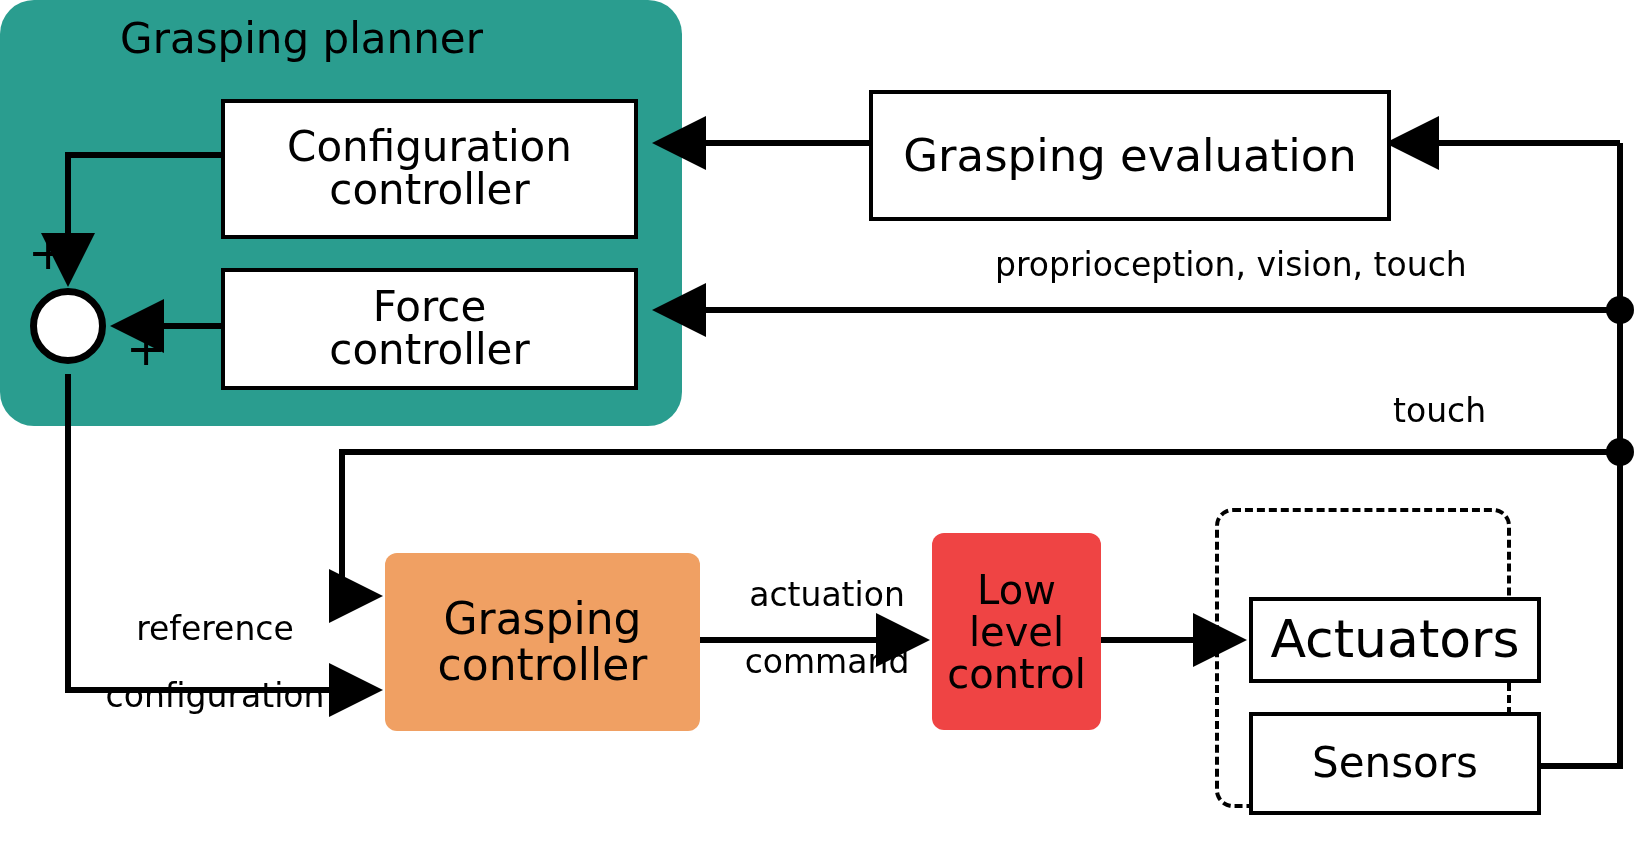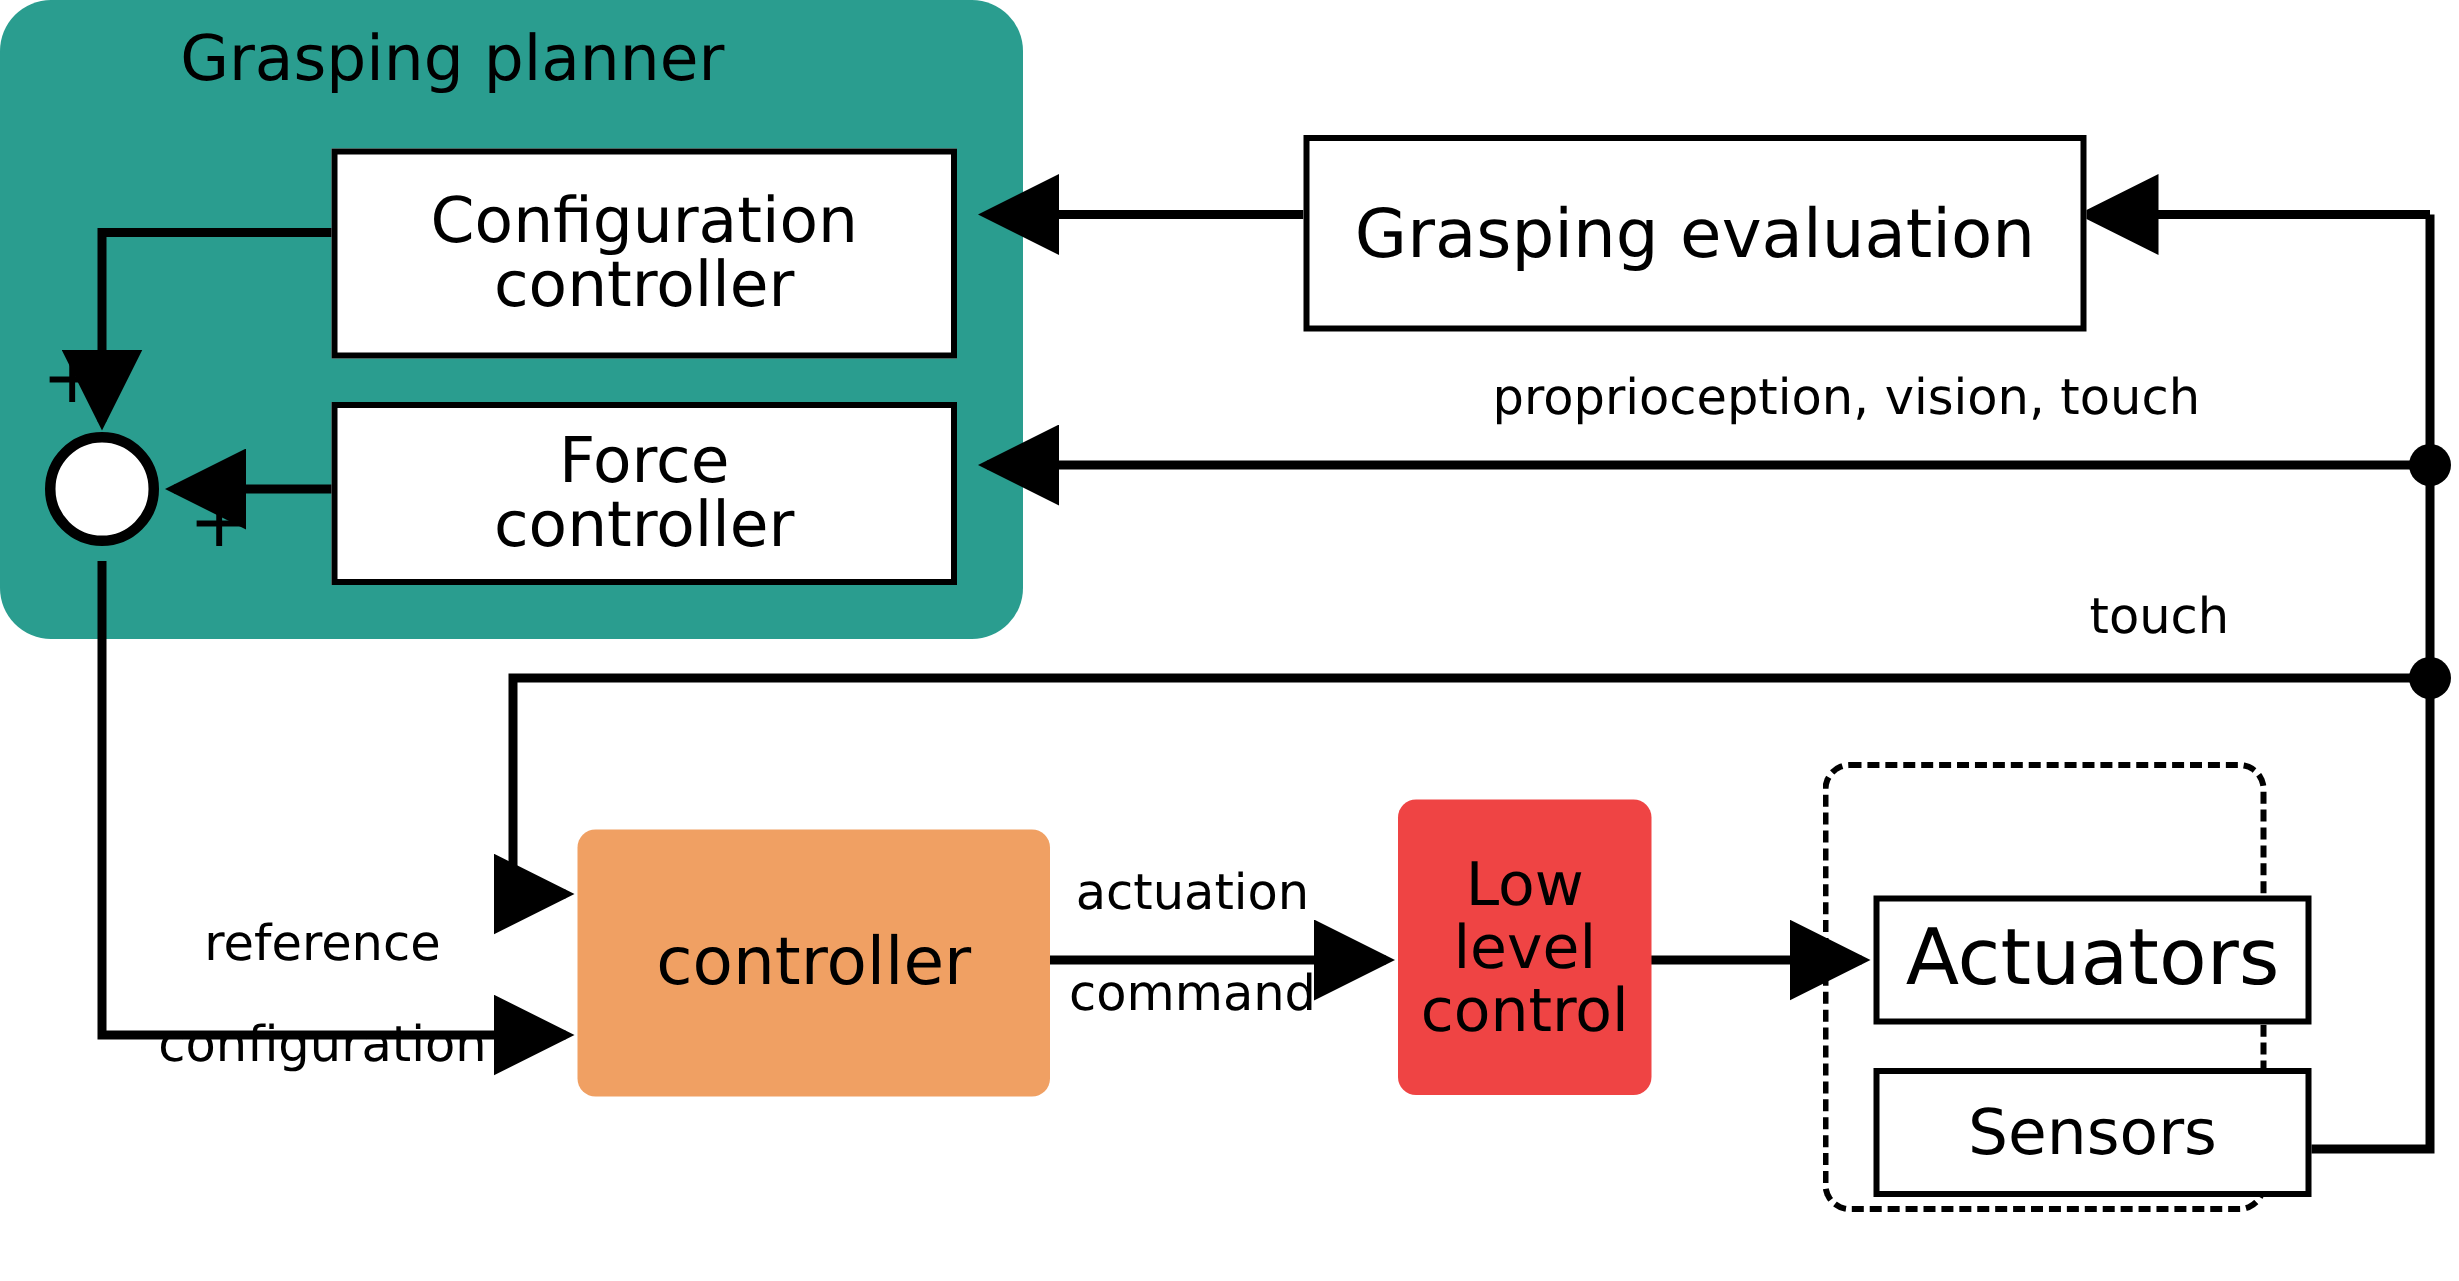--- a/index.html
+++ b/index.html
@@ -102,38 +102,39 @@
 
   <div class="lbl" style="left:995px;top:248px;width:510px;font-size:33px;text-align:left;">proprioception, vision, touch</div>
 
   <div class="lbl" style="left:1393px;top:394px;width:110px;font-size:33px;text-align:left;">touch</div>
 
   <div class="lbl" style="left:80px;top:578px;width:270px;font-size:33px;">
     <span>reference</span><br>
     <span>configuration</span>
   </div>
 
-  <div class="lbl" style="left:700px;top:544px;width:190px;font-size:33px;">
+  <div class="lbl" style="left:700px;top:544px;width:190px;font-size:33px;padding-left:32px;">
     <span>actuation</span><br>
     <span>command</span>
   </div>
 
   <div class="softbox" style="left:385px;top:553px;width:315px;height:178px;background:#f0a063;font-size:44px;flex-direction:column;">
+    <span>Grasping</span>
     <span>controller</span>
   </div>
 
   <div class="softbox" style="left:932px;top:533px;width:169px;height:197px;background:#ef4444;font-size:40px;flex-direction:column;">
     <span>Low</span>
     <span>level</span>
     <span>control</span>
   </div>
 
   <div class="dashbox" style="left:1215px;top:508px;width:296px;height:300px;"></div>
 
   <div class="wbox" style="left:1249px;top:597px;width:292px;height:86px;font-size:52px;">
     <span>Actuators</span>
   </div>
 
-  <div class="wbox" style="left:1249px;top:712px;width:292px;height:86px;font-size:42px;">
+  <div class="wbox" style="left:1249px;top:712px;width:292px;height:103px;font-size:42px;">
     <span>Sensors</span>
   </div>
 
 </div>
 
 </body></html>

